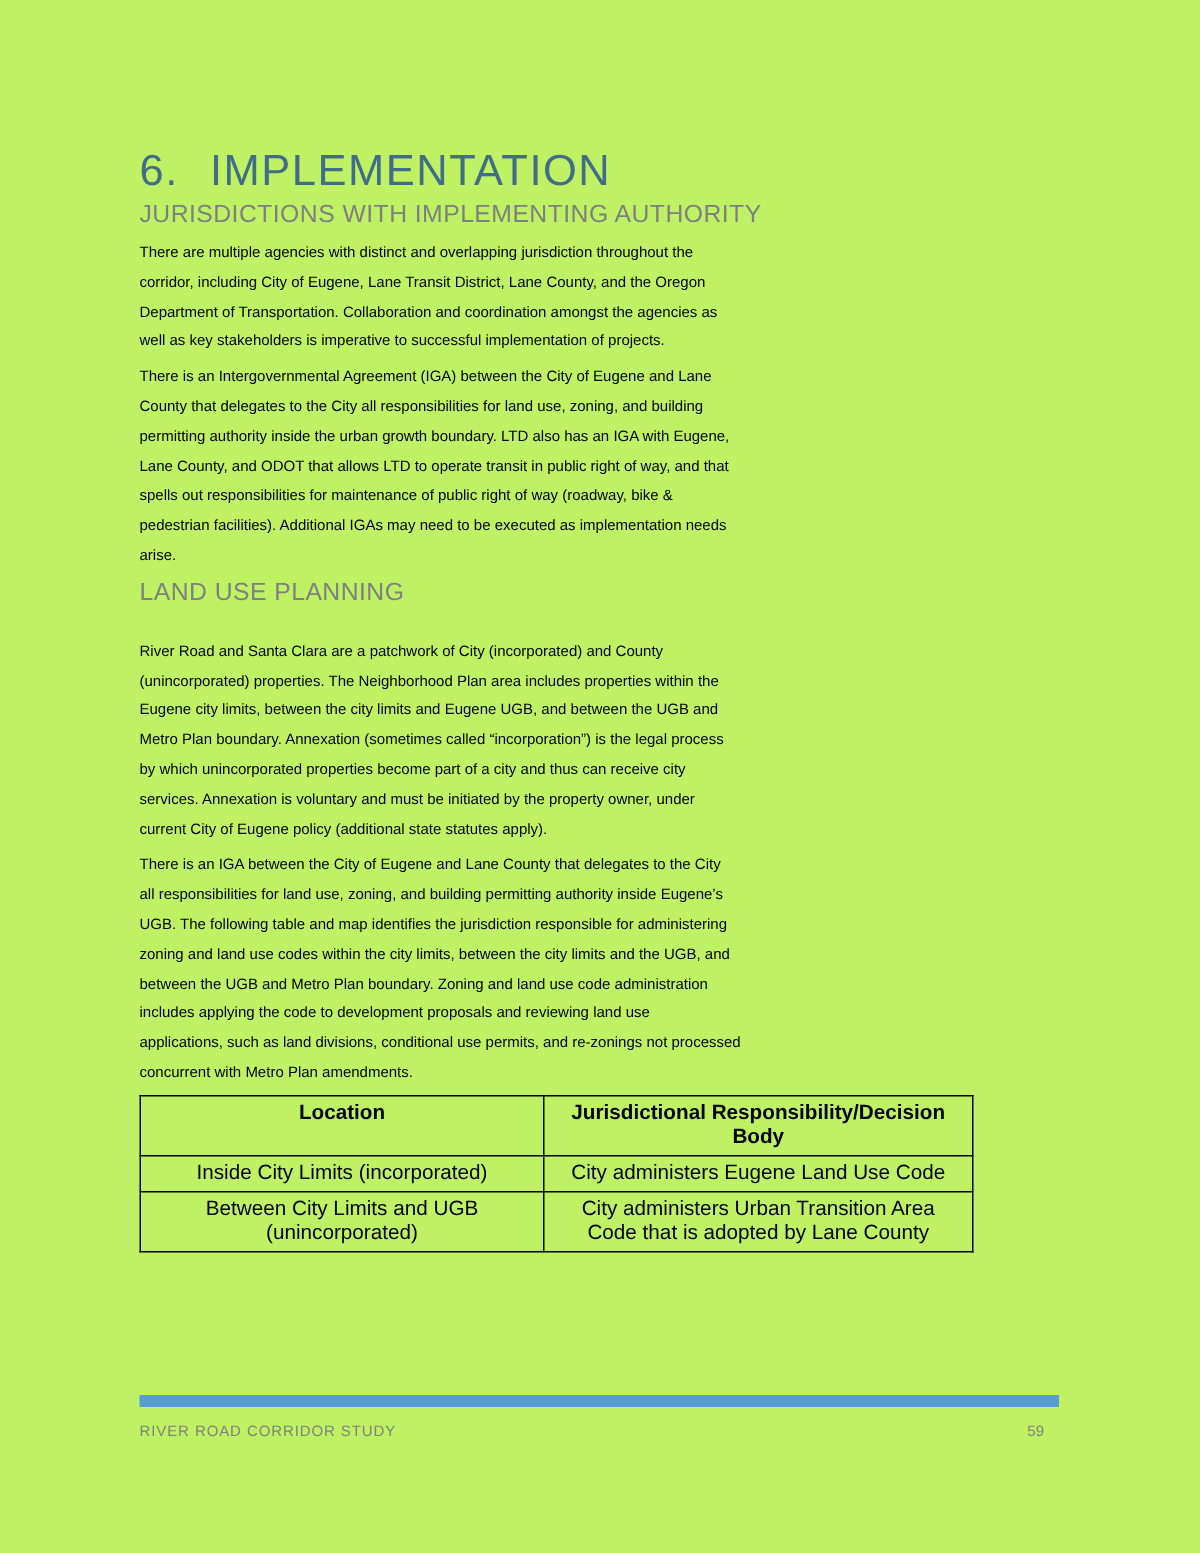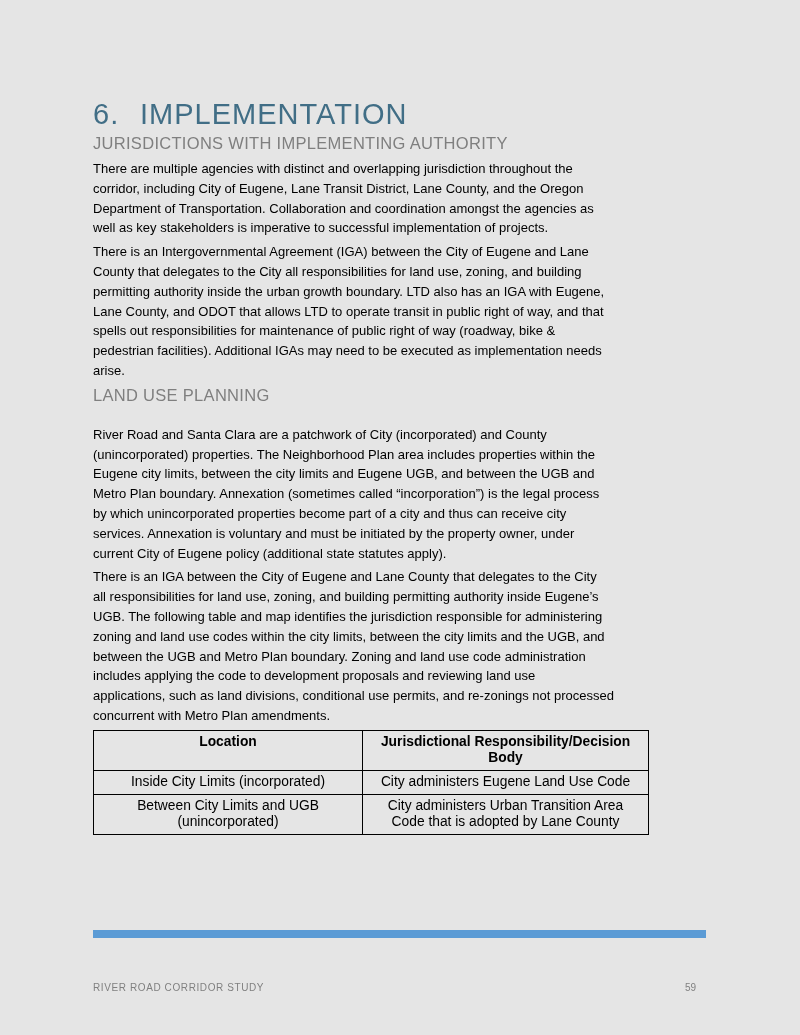--- a/index.html
+++ b/index.html
@@ -1,21 +1,21 @@
 <!DOCTYPE html>
 <html><head>
 <meta charset="utf-8">
 <style>
   * { box-sizing: border-box; }
   html, body { margin: 0; padding: 0; background: #ffffff; }
   .page {
     position: relative;
     width: 800px;
     height: 1035px;
-    background: #e5e5e5;
+    background: #bef264;
     font-family: "Liberation Sans", sans-serif;
     color: #000000;
     overflow: hidden;
   }
   .content {
     padding: 98px 93px 0 93px;
   }
   h1 {
     margin: 0 0 2px 0;
     font-size: 29px;
@@ -32,21 +32,21 @@
     margin: 0 0 6px 0;
     font-size: 16.5px;
     line-height: 20px;
     font-weight: normal;
     letter-spacing: 0.3px;
     color: #7f7f7f;
   }
   h2.later { margin-top: 0; margin-bottom: 20px; }
   p.body {
     margin: 0 0 4px 0;
-    font-size: 13px;
+    font-size: 10px;
     line-height: 19.8px;
     white-space: pre-line;
   }
   .caption {
     margin: 2px 0 2px 0;
     font-size: 11.5px;
     line-height: 13px;
     font-weight: bold;
     font-style: italic;
     white-space: pre-line;
@@ -73,21 +73,21 @@
     position: absolute;
     left: 93px;
     top: 930px;
     width: 613px;
     height: 8px;
     background: #5b9bd5;
   }
   .footer-row {
     position: absolute;
     left: 93px;
-    top: 981px;
+    top: 948px;
     width: 613px;
     display: flex;
     justify-content: space-between;
     font-size: 10px;
     line-height: 14px;
     letter-spacing: 0.6px;
     color: #808080;
   }
   .footer-row .pagenum { padding-right: 10px; letter-spacing: 0; }
 </style>

